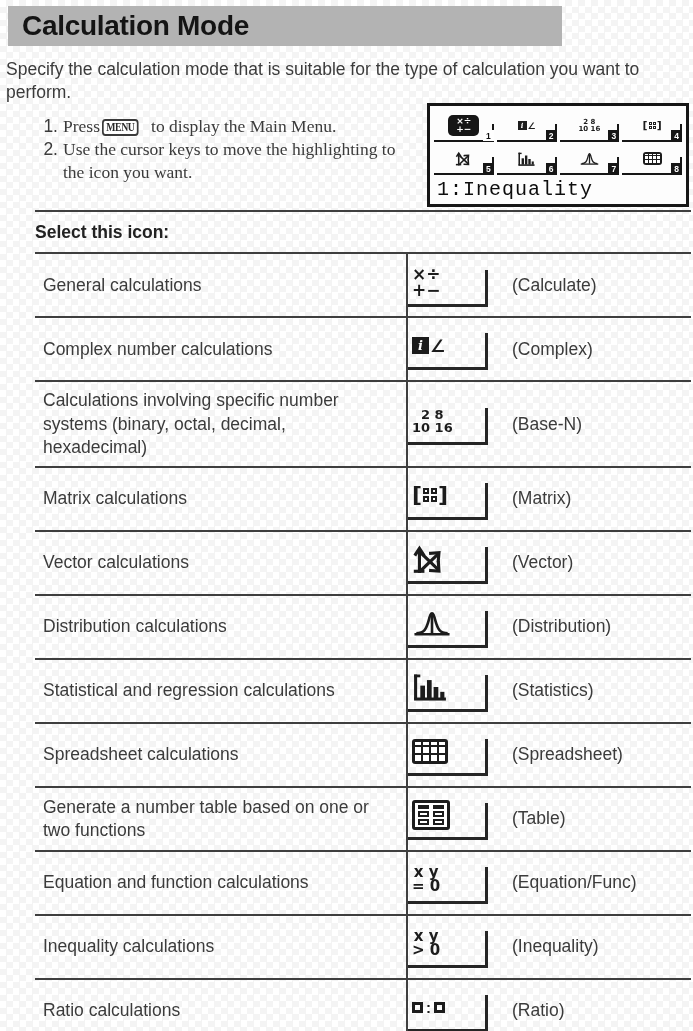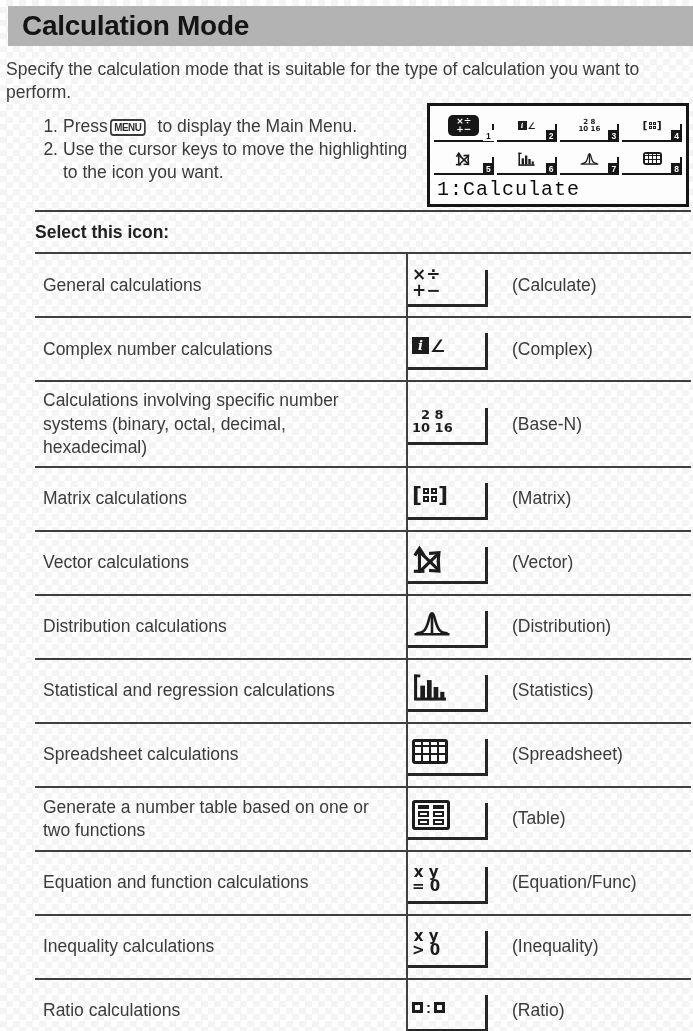--- a/index.html
+++ b/index.html
@@ -5,30 +5,30 @@
   html,body{margin:0;padding:0;}
   body{background:#fff;font-family:"Liberation Sans","DejaVu Sans",sans-serif;}
   .page{position:relative;width:693px;height:1031px;background:#fff;overflow:hidden;
         --ink:#1c1c1c;--text:#3b3b3b;--line:#3f3f3f;--bar:#b3b3b3;}
   .page::before{content:"";position:absolute;inset:0;z-index:0;pointer-events:none;
     background-image:conic-gradient(#e7e7e7 25%,transparent 0 50%,#e7e7e7 0 75%,transparent 0);
     background-size:13px 13px;opacity:.45;}
   .page > *{position:relative;z-index:1;}
 
   
-  .title-bar{margin:6px 0 0 8px;width:685px;height:40px;background:var(--bar);
+  .title-bar{margin:6px 0 0 8px;width:554px;height:40px;background:var(--bar);
     display:flex;align-items:center;padding-left:14px;box-sizing:border-box;}
   .title{font-size:28px;font-weight:bold;color:#141414;letter-spacing:-0.3px;}
 
   
   .intro{margin:12px 6px 4px 6px;font-size:17.5px;line-height:1.32;color:var(--text);}
   .steps{margin:11px 280px 0 36px;}
   .step{display:flex;font-size:17.5px;line-height:1.3;color:var(--text);}
   .stepnum{width:22px;flex:none;text-align:right;margin-right:5px;}
-  .stepbody{flex:1;}
+  .stepbody{flex:1;font-family:Liberation Serif, serif;}
   .menukey{display:inline-block;border:2px solid #3a3a3a;border-radius:4px;background:#fff;
     font-weight:bold;font-size:11.5px;line-height:1.15;padding:0 3px;margin:0 6px 0 2px;
     letter-spacing:-0.5px;transform:scaleX(.85);transform-origin:left;color:#2a2a2a;vertical-align:1px;}
 
   
   .screen{position:absolute;top:103px;right:4px;width:262px;box-sizing:border-box;
     border:3px solid #161616;background:#fdfdfd;padding:5px 4px 2px 4px;}
   .scr-row{display:flex;gap:3px;height:31px;margin-bottom:2px;}
   .scr-cell{position:relative;flex:1;display:flex;align-items:center;justify-content:center;
     border-bottom:2.5px solid #161616;}
@@ -225,21 +225,21 @@
                 <i></i>
                 <i></i>
                 <i></i>
                 <i></i>
               </span>
             </div>
           </div>
           <span class="badge">8</span>
         </div>
       </div>
-    <div class="scr-status">1:Calculate</div>
+    <div class="scr-status">1:Inequality</div>
   </div>
 
   <div class="mode-table">
     <div class="mode-row hdr">
       <div class="col-icon">
         <span>Select this icon:</span>
       </div>
     </div>
 
   <div class="mode-row r">

